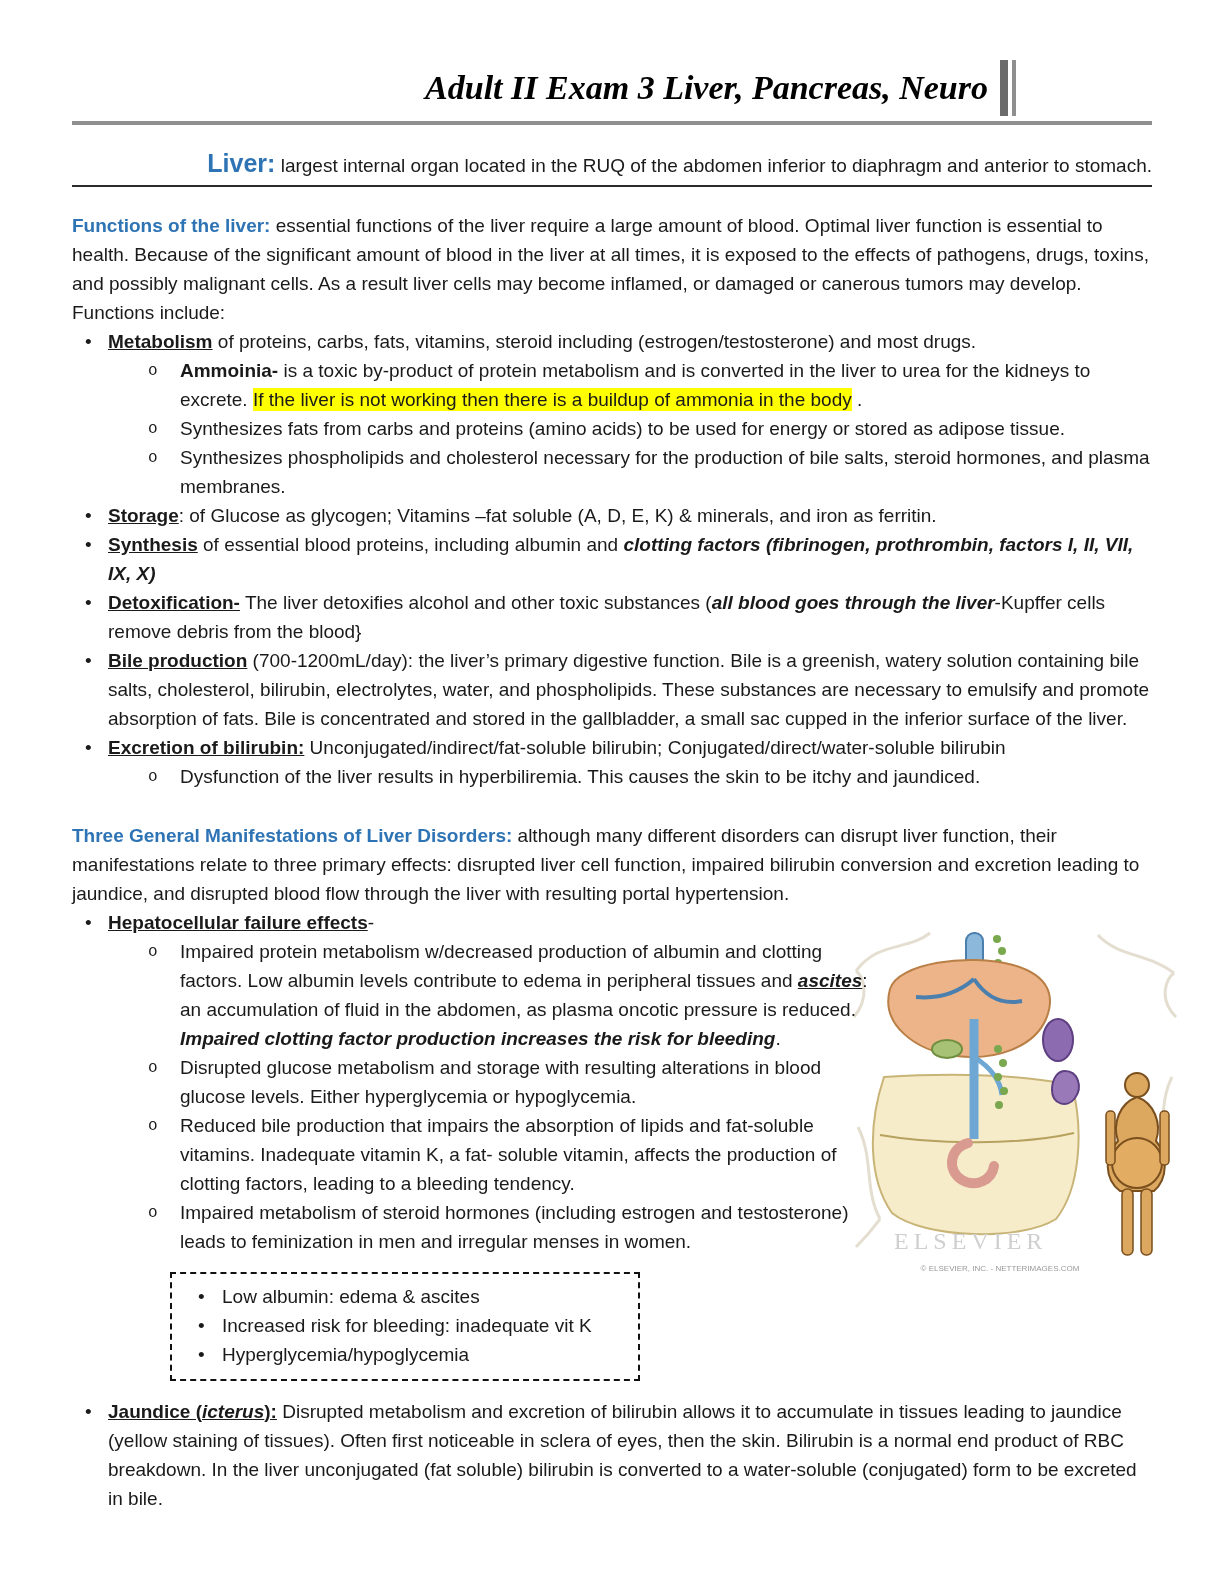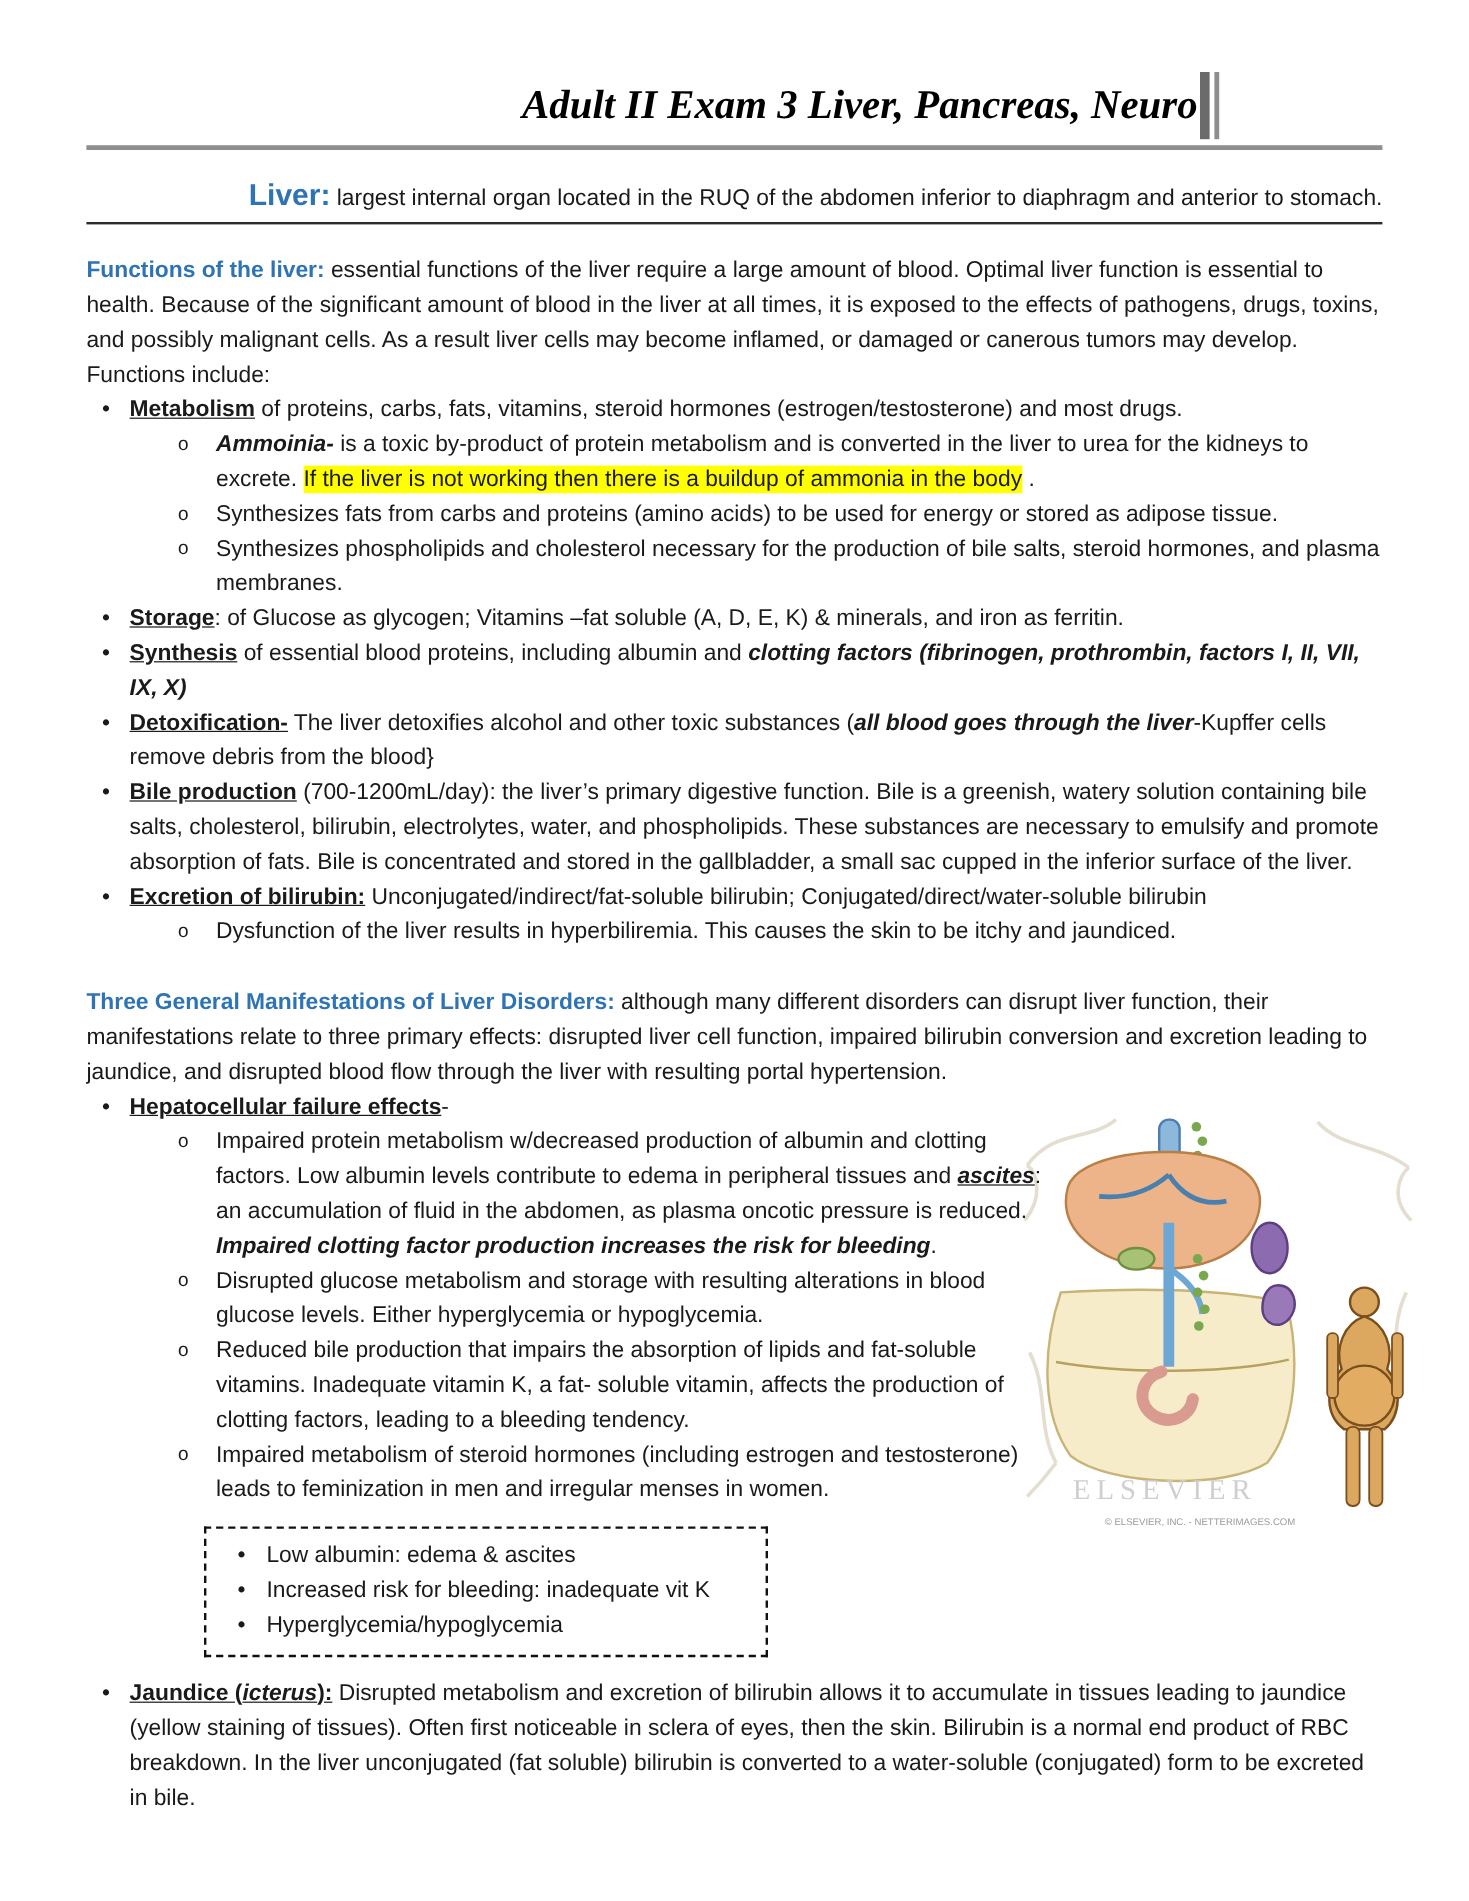--- a/index.html
+++ b/index.html
@@ -7,42 +7,42 @@
     position:relative;
     width:1224px; height:1584px;
     box-sizing:border-box;
     padding:60px 72px 40px;
     overflow:hidden;
     background:#fff;
     font-family:"Liberation Sans", sans-serif;
     font-size:19px; line-height:29px; color:#1a1a1a;
   }
   
-  .title-row { display:flex; justify-content:flex-end; align-items:center; gap:2px; padding-right:136px; }
+  .title-row { display:flex; justify-content:flex-end; align-items:center; gap:12px; padding-right:136px; }
   .title { margin:0; font-family:"Liberation Serif", serif; font-style:italic; font-weight:700; font-size:34px; line-height:1.2; color:#000; white-space:nowrap; }
   .title-bars { display:flex; gap:4px; height:56px; }
   .title-bars .bar1 { width:8px; background:#6b6b6b; }
   .title-bars .bar2 { width:4px; background:#8e8e8e; }
   .title-rule { height:4px; background:#8f8f8f; margin-top:5px; }
 
   
   .h-liver { font-size:25px; font-weight:700; color:var(--heading-blue,#2E74B5); }
   .blue-h  { font-weight:700; color:var(--heading-blue,#2E74B5); }
   .liver-para { margin:24px 0 0; padding-bottom:5px; border-bottom:2px solid #2b2b2b;text-align:right; }
   .para { margin:24px 0 0; }
   .section-para { margin:30px 0 0; }
 
   
   .b1 { position:relative; padding-left:36px; }
   .b1::before { content:"\2022"; position:absolute; left:13px; top:0; }
   .b2 { position:relative; padding-left:108px; }
   .b2::before { content:"o"; position:absolute; left:76px; top:1px; font-family:"Liberation Mono", monospace; font-size:16px; }
 
   .term { font-weight:700; text-decoration:underline; }
-  .bi   { font-weight:700; font-style:italic; }
+  .bi   { font-weight:700; }
   .it   { font-style:italic;font-weight:bold; }
   .ascites { font-weight:700; font-style:italic; text-decoration:underline; }
   mark.hl { background:var(--highlight-yellow,#FFFF00); color:inherit; padding:1px 0; }
 
   
   .hep-zone { position:relative; }
   .hep-zone .narrow { max-width:805px; box-sizing:border-box; }
   .illustration { position:absolute; top:-10px; right:-28px; width:330px; height:360px; }
 
   
@@ -68,21 +68,21 @@
 
   <p class="liver-para">
     <span class="h-liver">Liver:</span><span> largest internal organ located in the RUQ of the abdomen inferior to diaphragm and anterior to stomach.</span>
   </p>
 
   <p class="para">
     <span class="blue-h">Functions of the liver:</span><span> essential functions of the liver require a large amount of blood. Optimal liver function is essential to health. Because of the significant amount of blood in the liver at all times, it is exposed to the effects of pathogens, drugs, toxins, and possibly malignant cells. As a result liver cells may become inflamed, or damaged or canerous tumors may develop. Functions include:</span>
   </p>
 
   <div class="b1">
-    <span class="term">Metabolism</span><span> of proteins, carbs, fats, vitamins, steroid hormones (estrogen/testosterone) and most drugs.</span>
+    <span class="term">Metabolism</span><span> of proteins, carbs, fats, vitamins, steroid including (estrogen/testosterone) and most drugs.</span>
   </div>
   <div class="b2">
     <span class="bi">Ammoinia-</span><span> is a toxic by-product of protein metabolism and is converted in the liver to urea for the kidneys to excrete. </span><mark class="hl">If the liver is not working then there is a buildup of ammonia in the body</mark><span> .</span>
   </div>
   <div class="b2">
     <span>Synthesizes fats from carbs and proteins (amino acids) to be used for energy or stored as adipose tissue.</span>
   </div>
   <div class="b2">
     <span>Synthesizes phospholipids and cholesterol necessary for the production of bile salts, steroid hormones, and plasma membranes.</span>
   </div>

